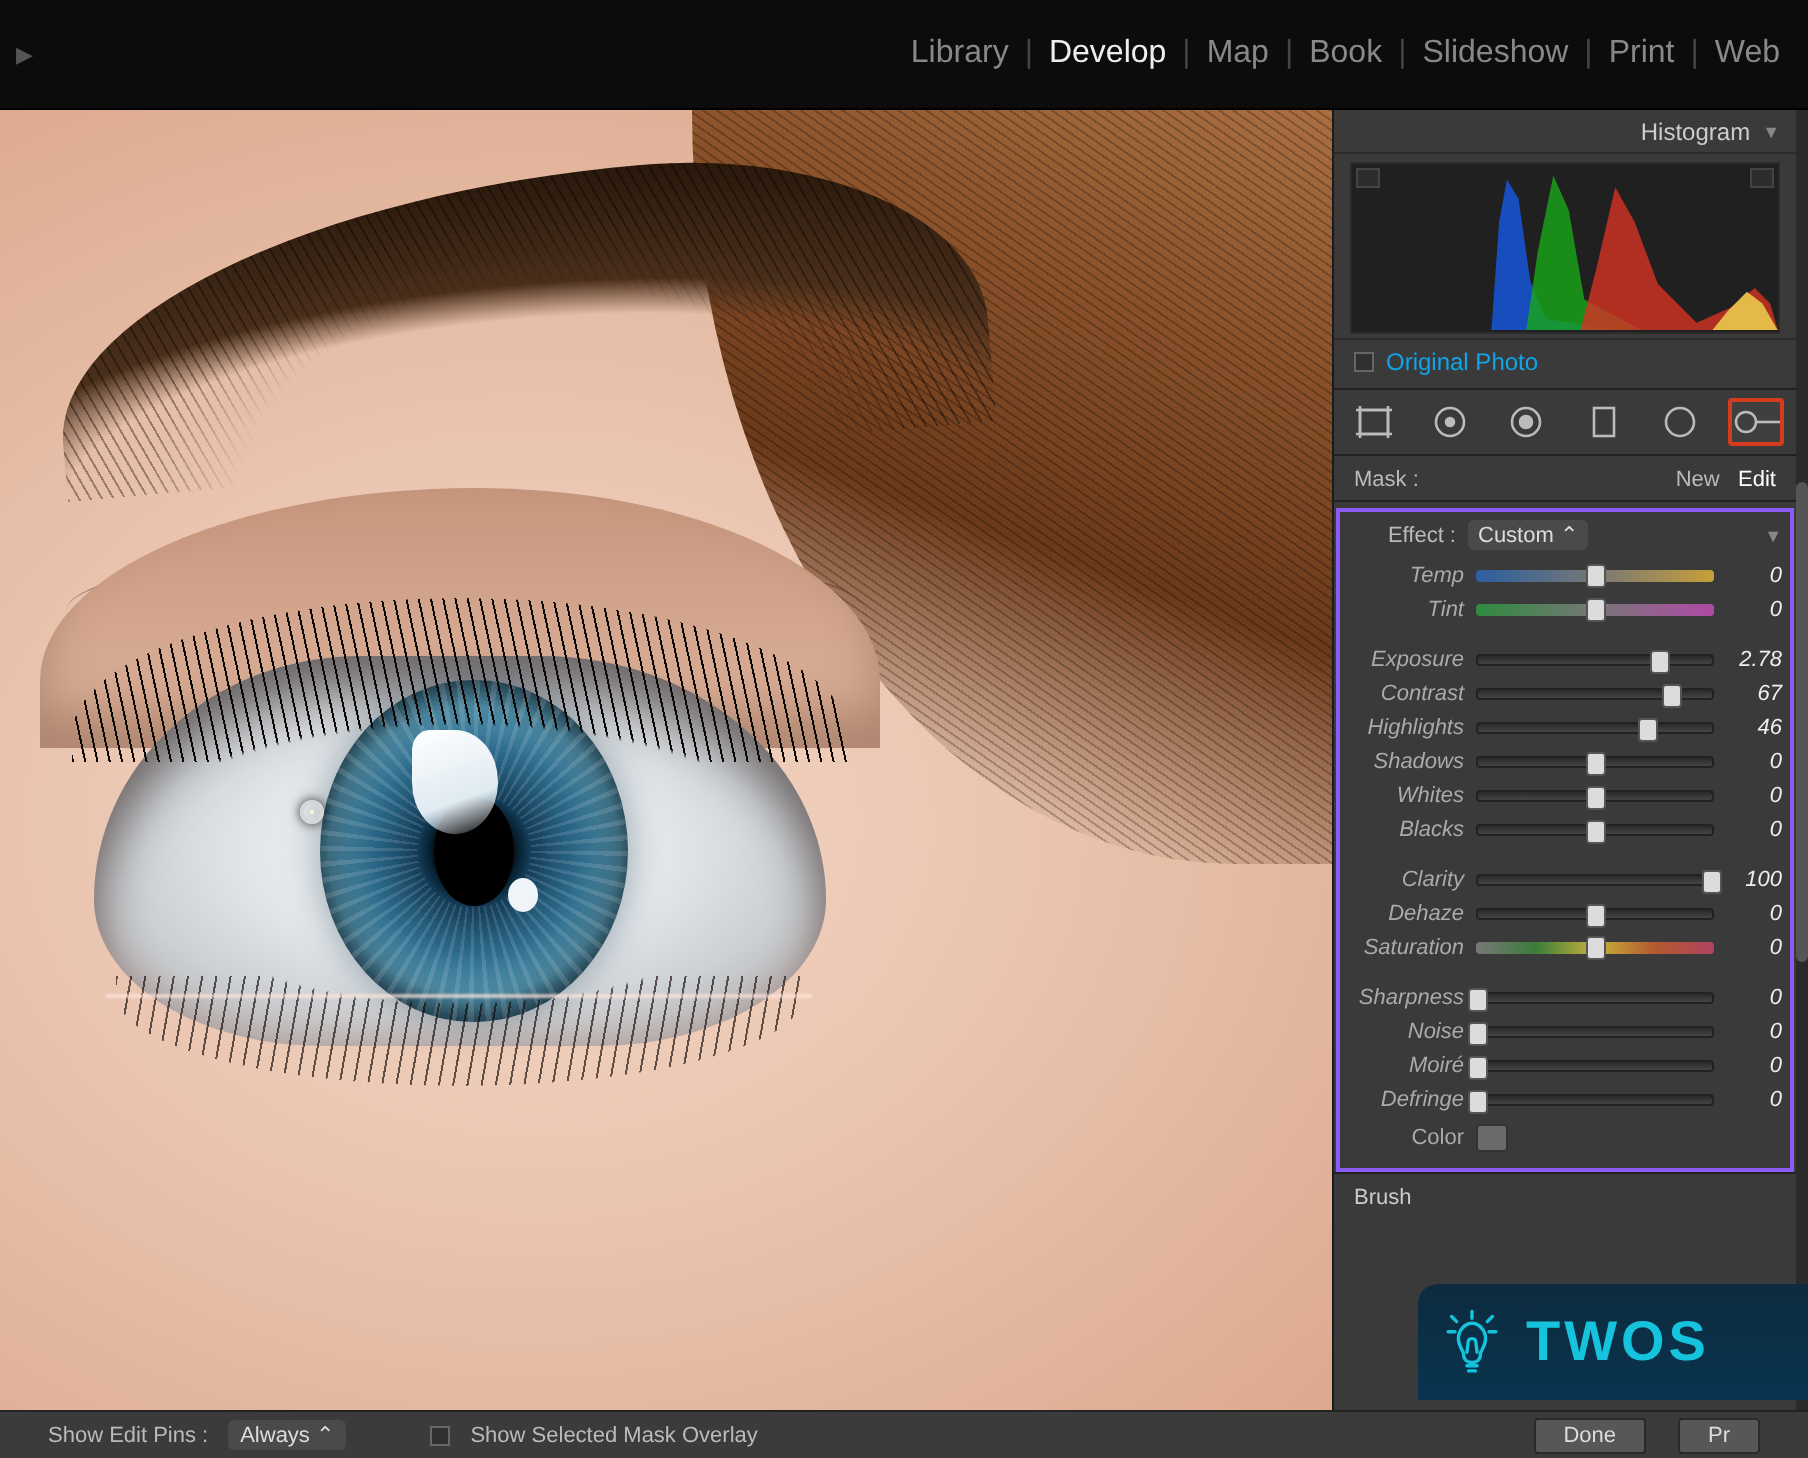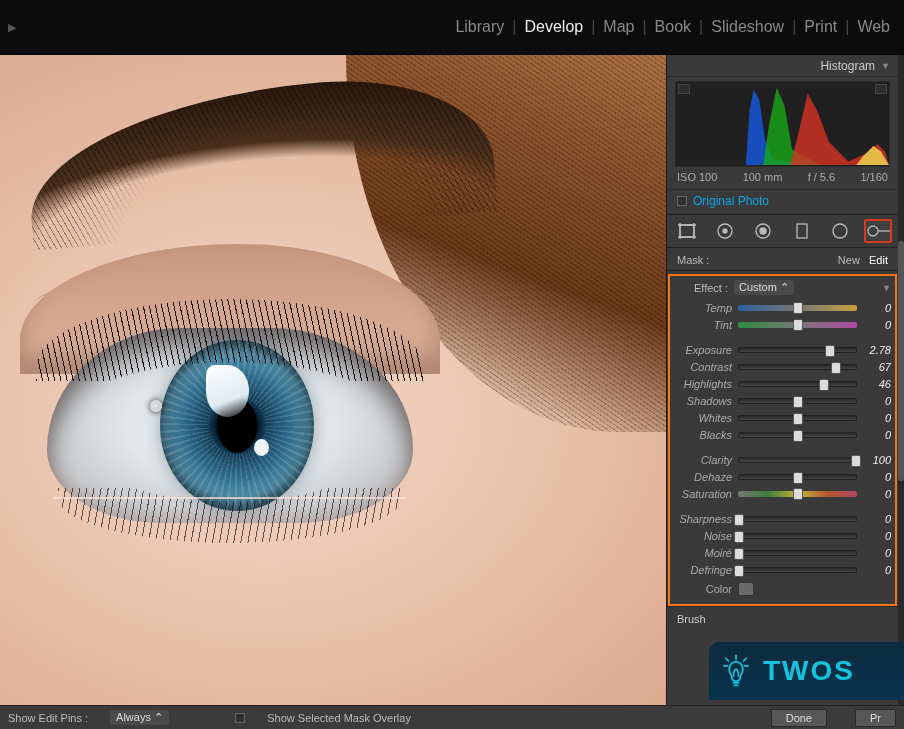--- a/index.html
+++ b/index.html
@@ -52,21 +52,21 @@
 .origrow .chk { width:10px; height:10px; border:1px solid #666; background:#303030; }
 
 .toolrow { display:flex; align-items:center; justify-content:space-between; padding:4px 6px; border-top:1px solid #222; border-bottom:1px solid #222; }
 .toolrow .tool { width:28px; height:24px; display:flex; align-items:center; justify-content:center; color:#bbb; }
 .tool svg { stroke:#bbb; fill:none; stroke-width:1.3; }
 .tool.brush { border:2px solid #d63b1d; border-radius:2px; background:#3f3f3f; }
 .maskrow { display:flex; justify-content:space-between; padding:6px 10px 4px; font-size:11px; color:#bbb; border-bottom:1px solid #222; }
 .maskrow .edit { color:#fff; }
 
 
-.sliders-wrap { margin:3px 1px 0 1px; border:2px solid #f97316; padding:2px 4px 8px; }
+.sliders-wrap { margin:3px 1px 0 1px; border:2px solid #8b5cf6; padding:2px 4px 8px; }
 .effectrow { display:flex; align-items:center; gap:6px; padding:2px 0 4px 2px; }
 .effectrow .lbl { color:#bbb; font-size:11px; flex:none; width:52px; text-align:right; }
 .effectrow .sel { color:#ddd; font-size:11px; background:#4a4a4a; padding:1px 5px; border-radius:3px; }
 .effectrow .spacer { flex:1; }
 .effectrow .tri { color:#888; font-size:9px; }
 .srow { display:flex; align-items:center; height:17px; gap:6px;font-style:italic; }
 .srow .lbl { width:58px; text-align:right; font-size:11px; color:#aaa; }
 .srow .track { flex:1; height:6px; position:relative; border-radius:2px; }
 .srow .track.plain { background:linear-gradient(#2a2a2a,#444); border:1px solid #222; }
 .srow .track.temp { background:linear-gradient(90deg,#2b5fa0,#777,#c7a03a); }
@@ -79,21 +79,21 @@
 .colorrow .lbl { width:58px; text-align:right; font-size:11px; color:#aaa; }
 .colorrow .sw { width:16px; height:14px; background:#6a6a6a; border:1px solid #333; border-radius:2px; }
 
 .brushrow { padding:6px 10px; color:#ccc; border-top:1px solid #222; font-size:11px; }
 
 
 .rightrail { position:absolute; top:55px; right:0; bottom:24px; width:6px; background:#2a2a2a; }
 .rightrail .thumb { position:absolute; top:186px; width:100%; height:240px; background:#555; border-radius:3px; }
 
 
-.bottombar { position:absolute; left:0; right:0; bottom:0; height:24px; background:#3b3b3b; display:flex; align-items:center; padding:0 8px; gap:22px; border-top:1px solid #222; color:#bbb; font-size:11px; }
+.bottombar { position:absolute; left:0; right:0; bottom:0; height:24px; background:#3b3b3b; display:flex; align-items:center; padding:0 24px; gap:10px; border-top:1px solid #222; color:#bbb; font-size:11px; }
 .bottombar .sel { background:#4a4a4a; padding:1px 6px; border-radius:3px; color:#ddd; }
 .bottombar .chk { width:10px; height:10px; border:1px solid #666; background:#303030; }
 .bottombar .spacer { flex:1; }
 .bottombar .btn { background:#575757; border:1px solid #2a2a2a; color:#ddd; padding:2px 14px; border-radius:2px; }
 
 
 .twos { position:absolute; right:0; bottom:29px; width:195px; height:58px; background:linear-gradient(#0d2b3e,#08344f); border-top-left-radius:10px; display:flex; align-items:center; gap:10px; padding-left:10px; }
 .twos .bulb { width:34px; height:34px; position:relative; }
 .twos .txt { font-family:Arial,Helvetica,sans-serif; font-weight:900; font-size:28px; letter-spacing:2px; color:#16c3dd; }
 </style>
@@ -151,26 +151,20 @@
     <div class="histo">
       <div class="corner l"></div>
       <div class="corner r"></div>
       <svg class="hplot" viewBox="0 0 220 86" preserveAspectRatio="none">
         <path d="M0 86 L72 86 76 30 80 8 86 18 92 60 100 80 140 86 Z" fill="#1656d8" opacity=".85"></path>
         <path d="M0 86 L90 86 96 45 104 6 112 24 120 70 150 86 Z" fill="#18a818" opacity=".8"></path>
         <path d="M0 86 L118 86 126 55 136 12 146 30 158 62 178 82 196 74 208 64 216 72 220 86 Z" fill="#d63224" opacity=".8"></path>
         <path d="M186 86 194 76 204 66 212 72 220 86 Z" fill="#e6c24a" opacity=".95"></path>
       </svg>
     </div>
-    <div class="metarow">
-      <span>ISO 100</span>
-      <span>100 mm</span>
-      <span>f / 5.6</span>
-      <span>1/160</span>
-    </div>
     <div class="origrow">
       <span class="chk"></span>
       <span>Original Photo</span>
     </div>
 
     <div class="toolrow">
       <div class="tool">
           <svg width="20" height="18">
             <rect x="3" y="3" width="14" height="12"></rect>
             <path d="M3 1v16M17 1v16M1 3h18M1 15h18"></path>

